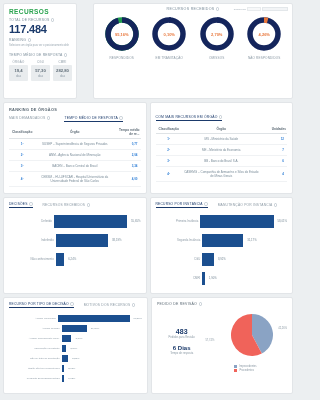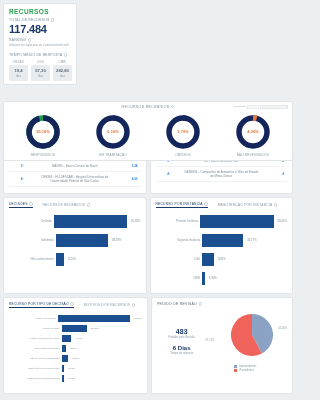--- a/index.html
+++ b/index.html
@@ -6,21 +6,21 @@
   body {
     width: 296px; height: 400px;
     background: #eceff1;
     font-family: "Liberation Sans", sans-serif;
     overflow: hidden;
   }
   .dash { width: 296px; height: 400px; padding: 3px; display: flex; flex-direction: column; gap: 3px; }
   .card { background: #ffffff; border: 1px solid #e2e5e8; border-radius: 2px; }
 
   
-  .row1 { display: flex; height: 96px; gap: 16px; flex-direction: column; }
+  .row1 { display: flex; height: 96px; gap: 16px; }
   .kpi-card { width: 74px; padding: 4px 4px 3px 5px; position: relative; }
   .kpi-title { color: #2aa44f; font-size: 6.5px; font-weight: bold; letter-spacing: .4px; }
   .kpi-sub { color: #7a8c99; font-size: 3.4px; letter-spacing: .25px; margin-top: 3px; text-transform: uppercase; }
   .kpi-big { color: #1b3a6b; font-size: 11px; font-weight: bold; margin-top: 1px; letter-spacing: -.2px; }
   .kpi-note { color: #9aa7b1; font-size: 2.6px; line-height: 1.45; margin-top: 2px; }
   .kpi-sec { color: #7a8c99; font-size: 3.4px; letter-spacing: .2px; margin-top: 5px; text-transform: uppercase; }
   .tiles { display: flex; gap: 3px; margin-top: 3px; }
   .tile { flex: 1; text-align: center; }
   .tile-lbl { color: #8b99a4; font-size: 2.9px; letter-spacing: .2px; margin-bottom: 1.5px; }
   .tile-box { background: #e9ecee; border-radius: 1px; padding: 3px 1px; }

